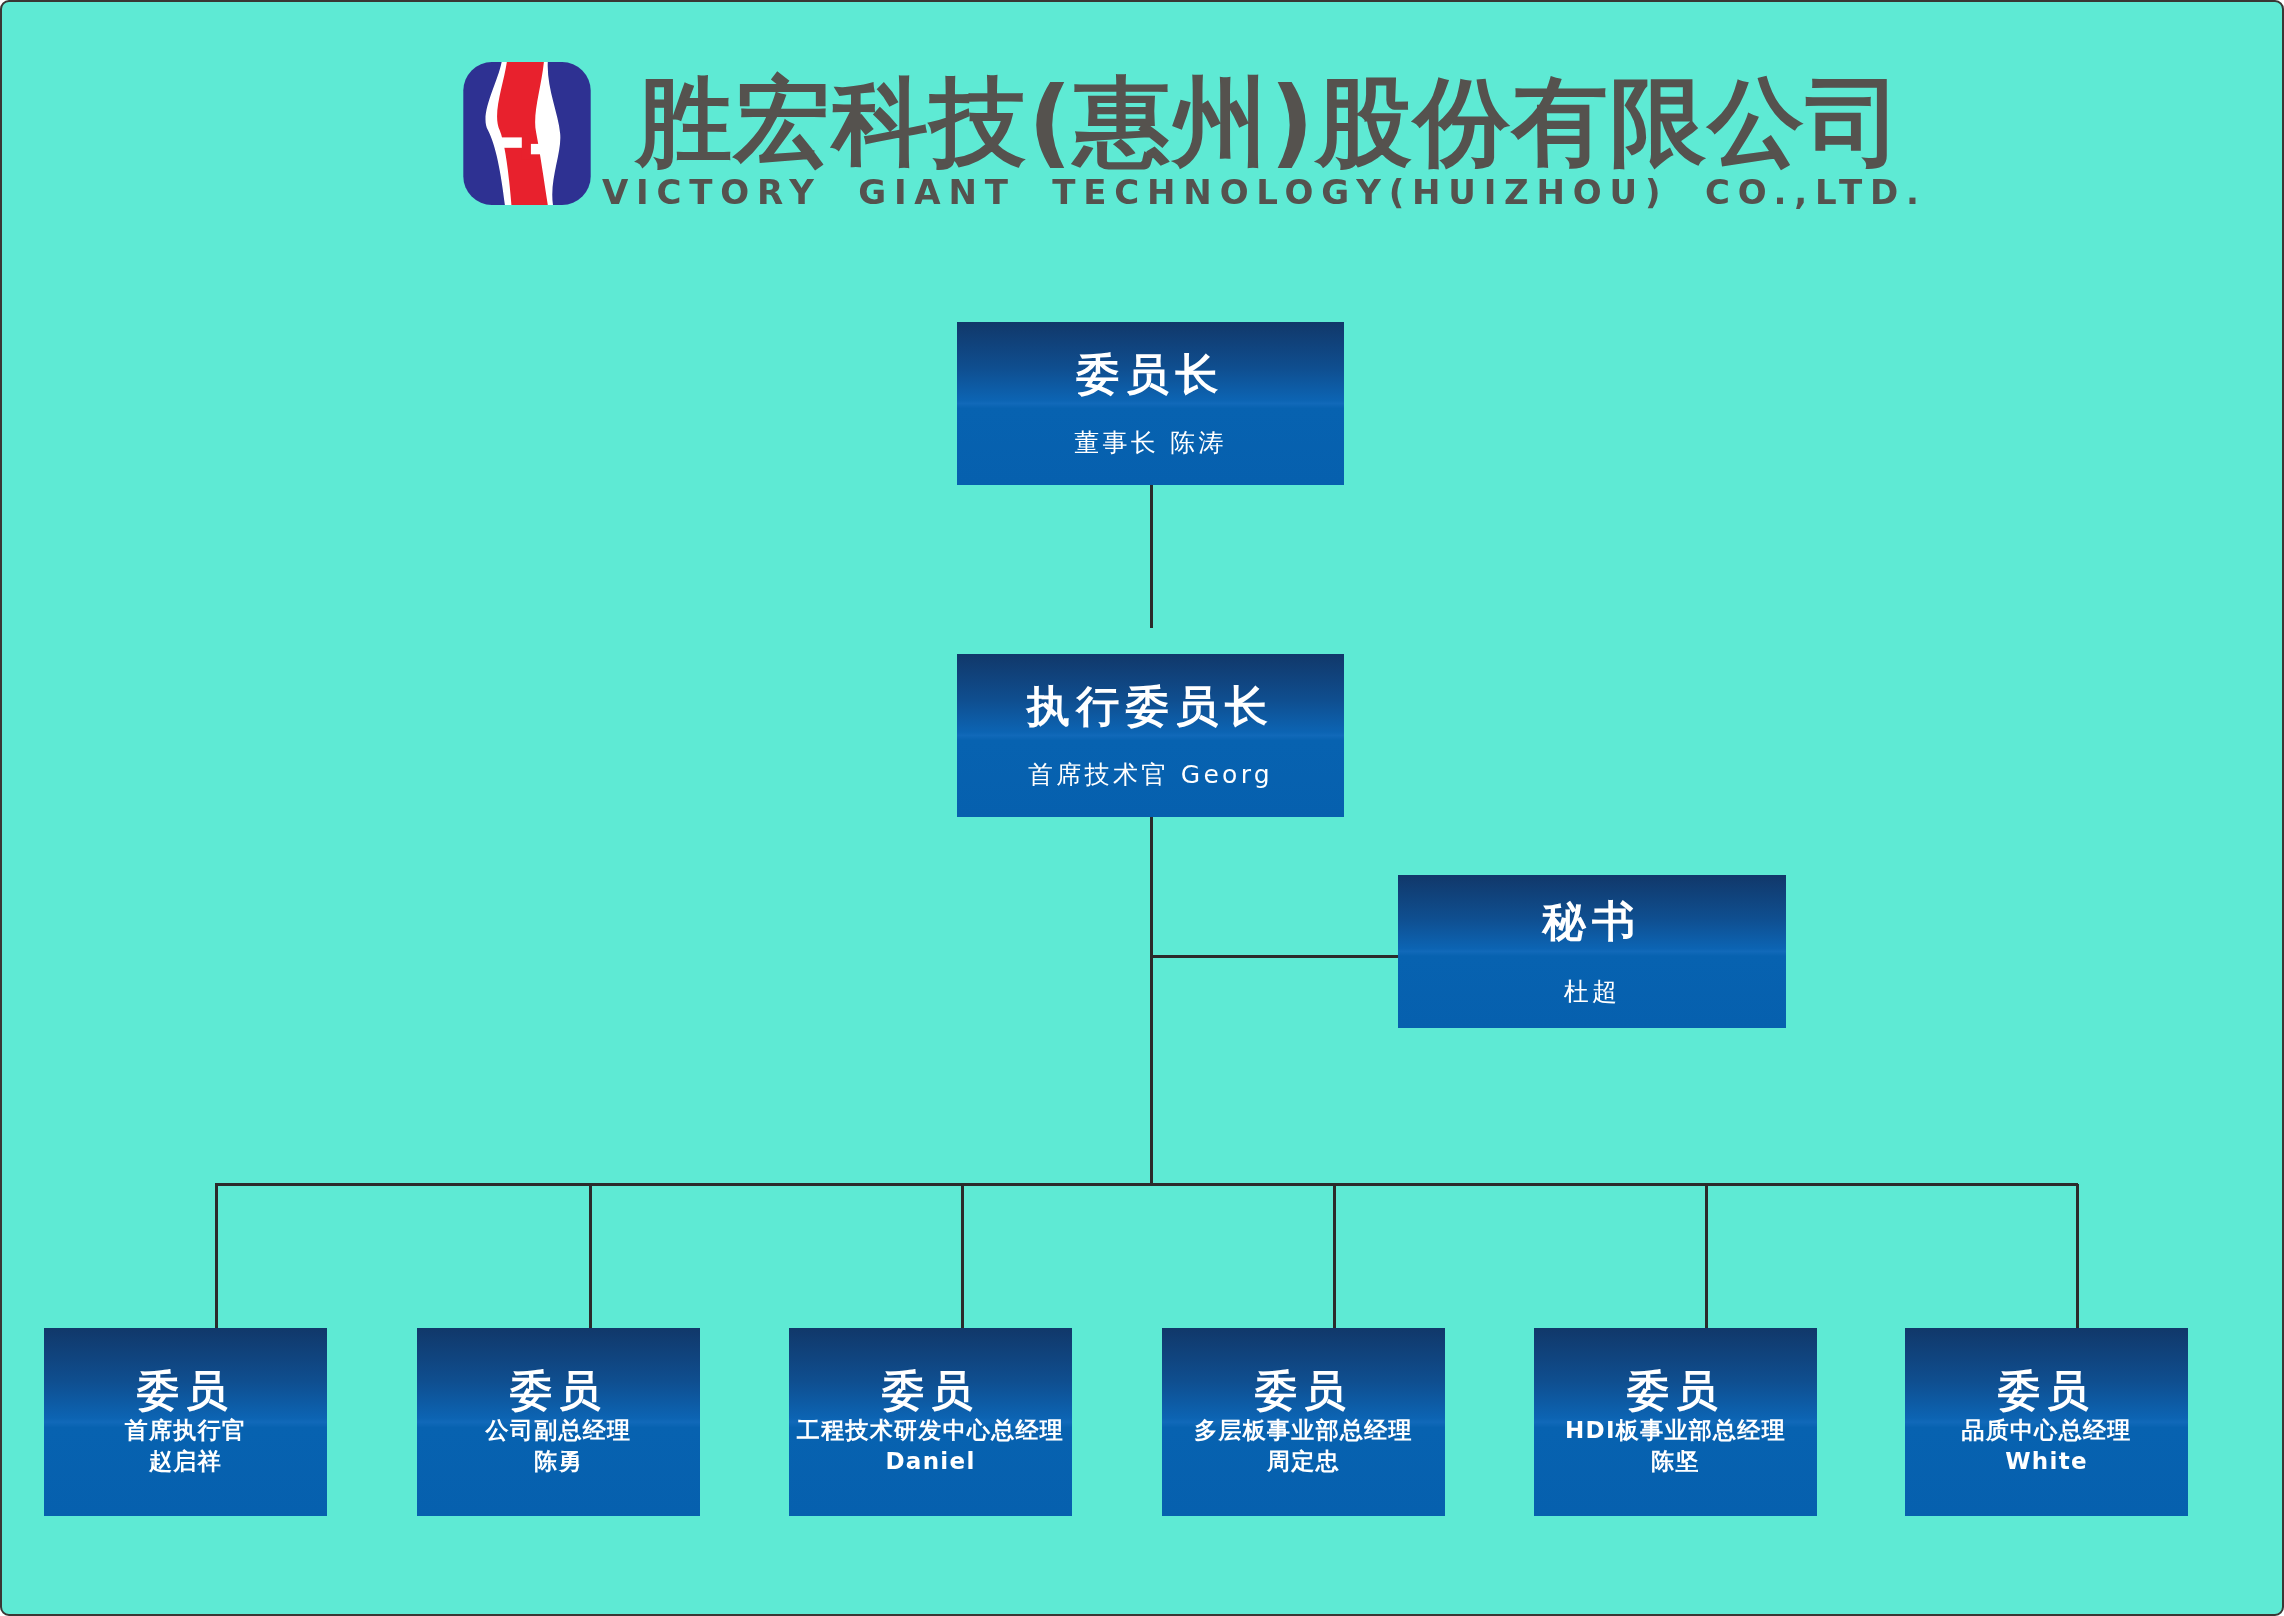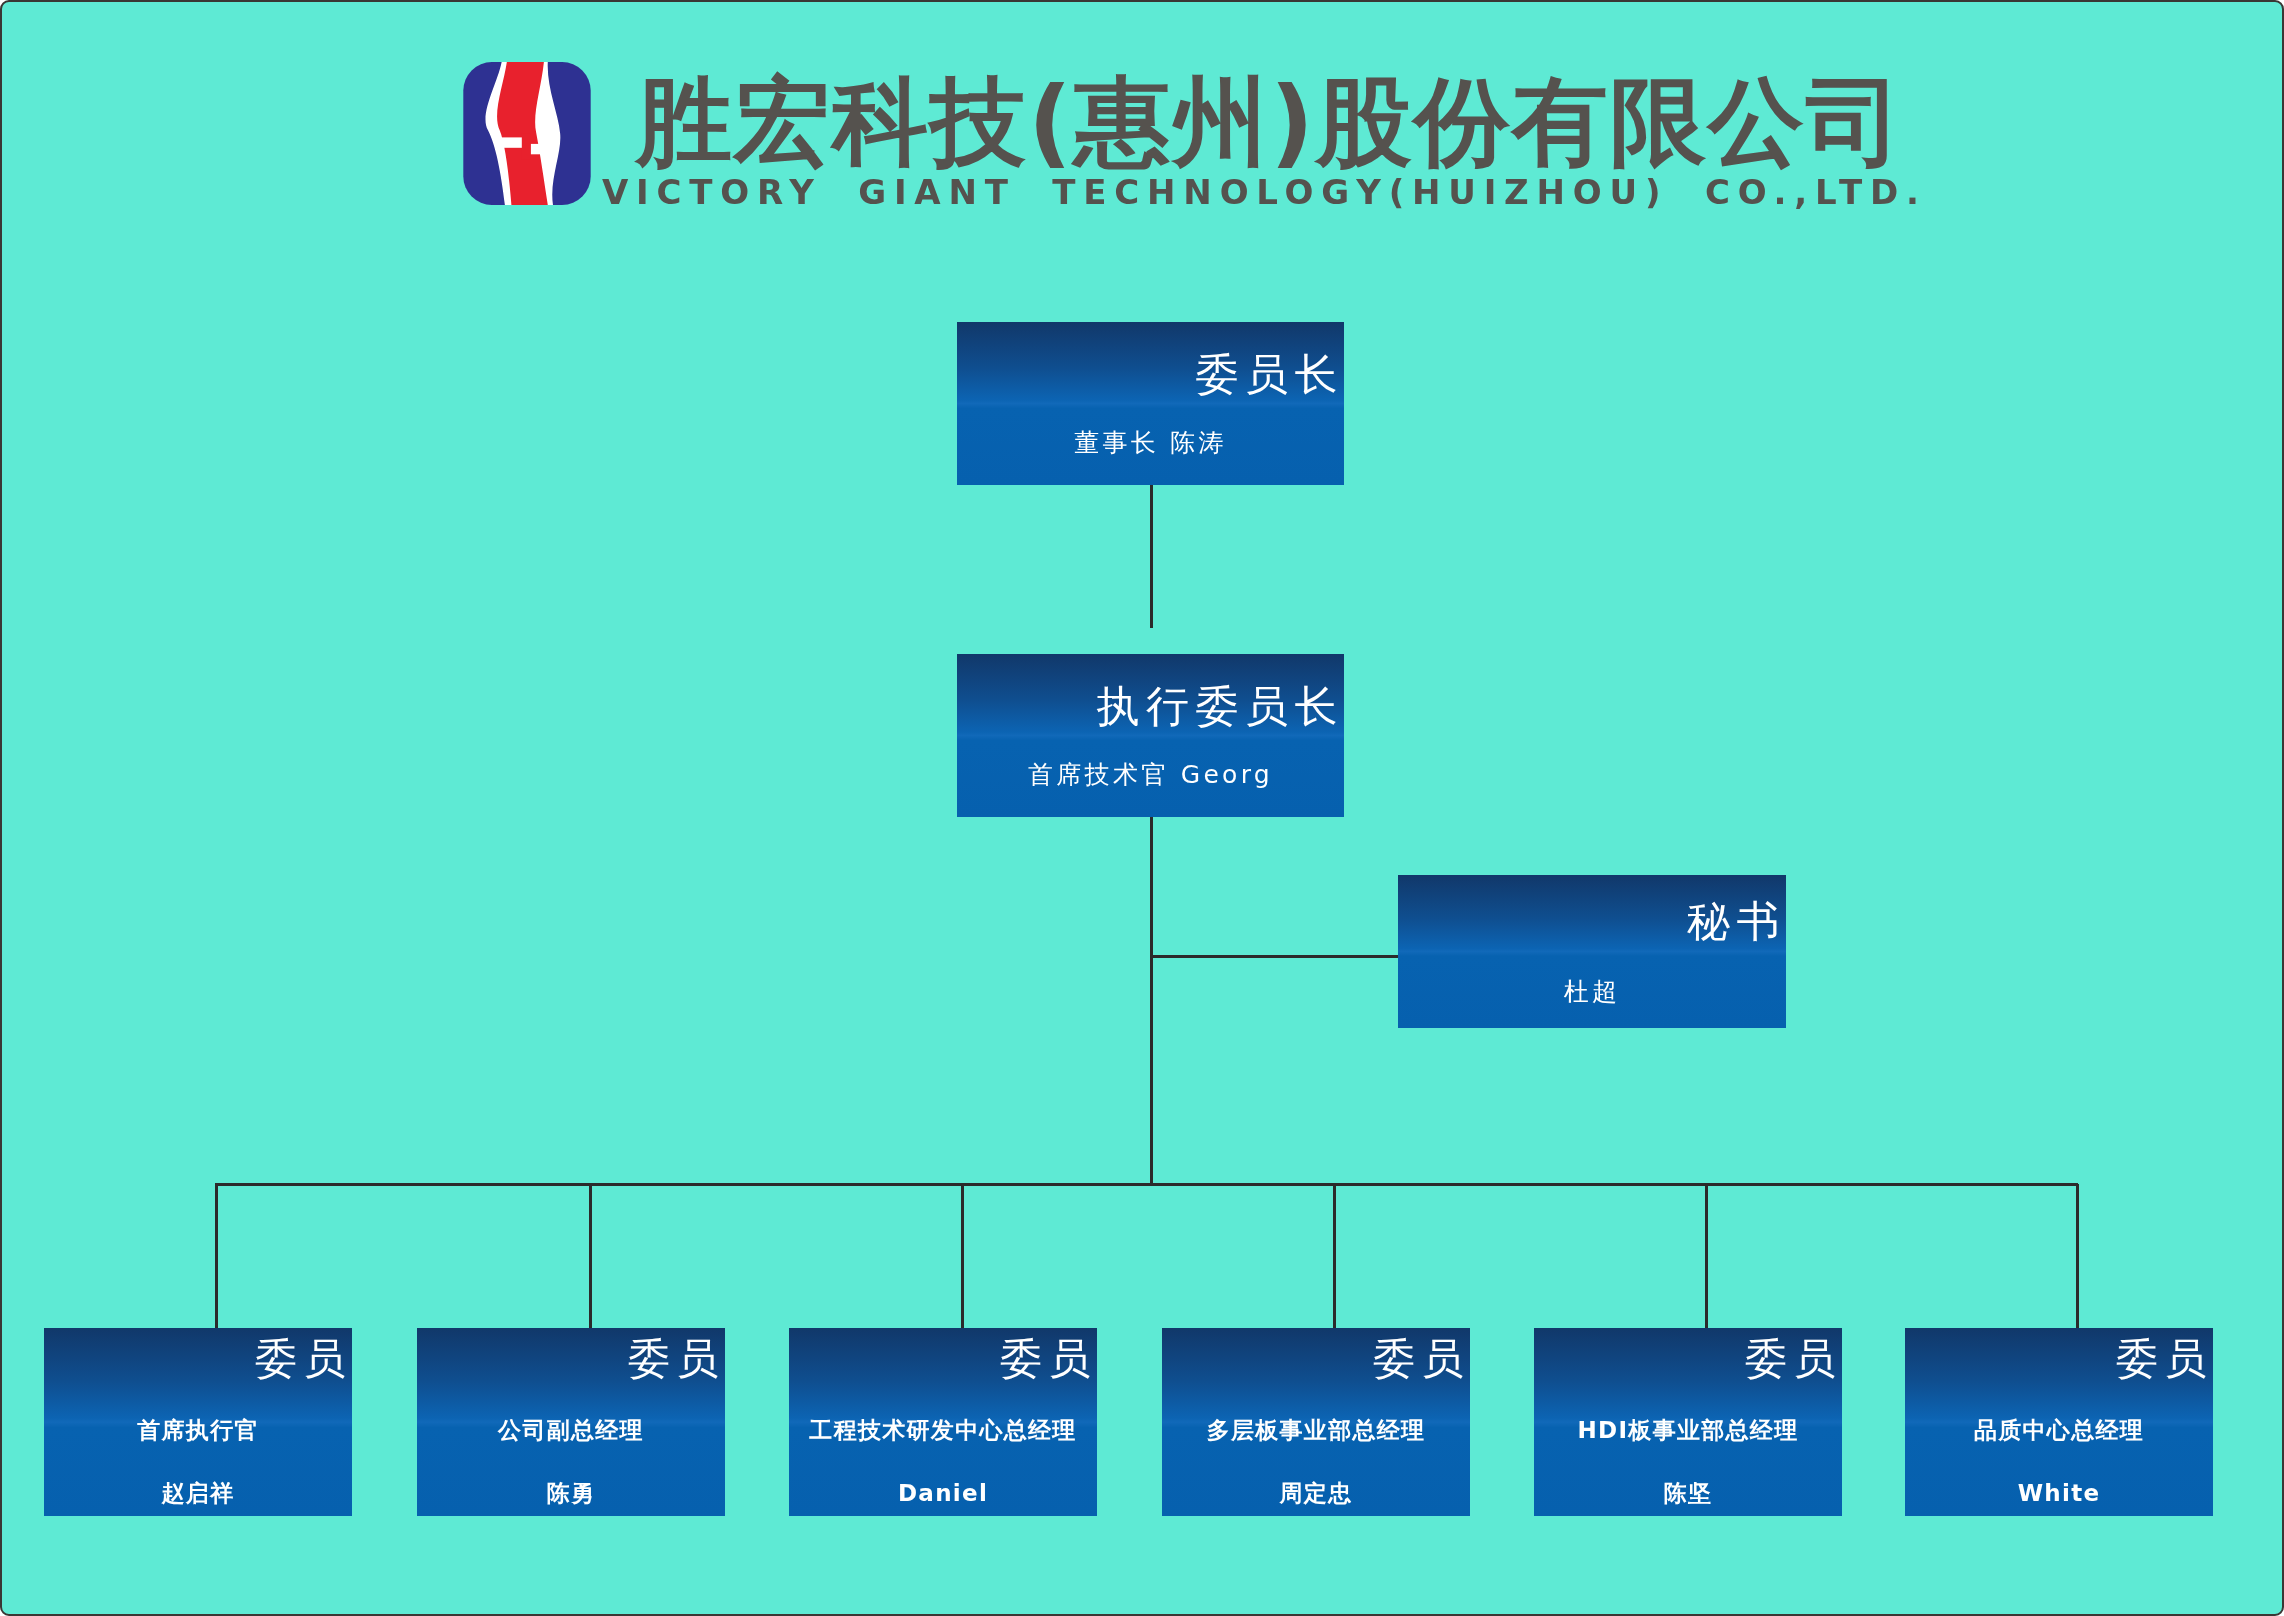--- a/index.html
+++ b/index.html
@@ -35,28 +35,28 @@
   .d4 { left:1331px; } .d5 { left:1703px; } .d6 { left:2074px; }
 
   
   .node {
     position:absolute; color:#ffffff; text-align:center;
     display:flex; flex-direction:column; justify-content:center;
     background:linear-gradient(to bottom,
       #11386a 0%, #0f4e8f 28%, #0c64b3 48%,
       #1169b9 50%, #0762b0 53%, #0660ae 100%);
   }
-  .node .node-title { font-size:43px; font-weight:normal; letter-spacing:6.5px; line-height:1;text-align:right; }
+  .node .node-title { font-size:43px; font-weight:bold; letter-spacing:6.5px; line-height:1; }
   .node .node-sub   { font-size:25px; font-weight:400; letter-spacing:3.3px; line-height:1; }
 
   .chairman  { left:955px; top:320px;  width:387px; height:163px; gap:34px; }
   .exec      { left:955px; top:652px;  width:387px; height:163px; gap:34px; }
   .secretary { left:1396px; top:873px; width:388px; height:153px; gap:36px; }
 
-  .member { top:1326px; width:308px; height:188px; gap:37px; }
+  .member { top:1326px; width:283px; height:188px; gap:5px; }
   .member .node-title { font-size:42px; }
   .member .node-sub, .member .node-name { font-size:23px; font-weight:600; letter-spacing:1.3px; line-height:1.15; }
   .m1 { left:42px; }   .m2 { left:415px; }  .m3 { left:787px; }
   .m4 { left:1160px; } .m5 { left:1532px; } .m6 { left:1903px; }
 </style>
 </head>
 <body>
 
 <div class="page">
 

